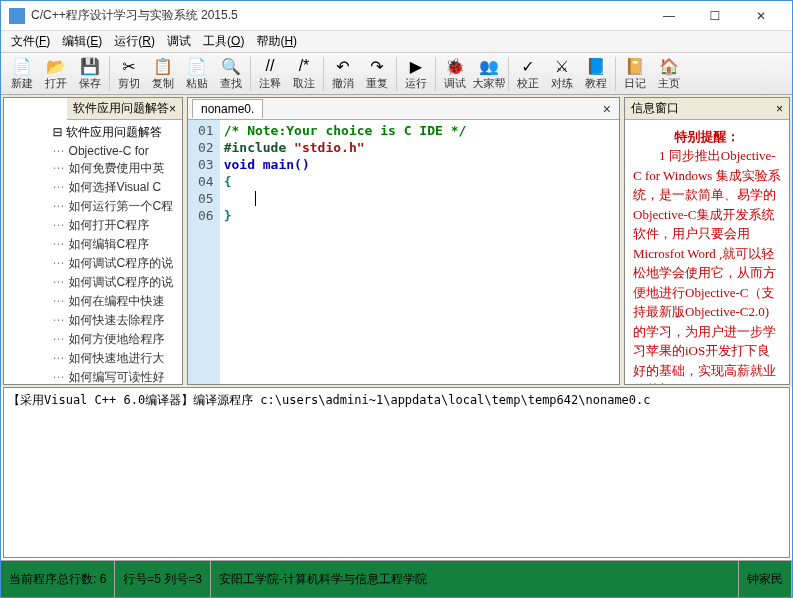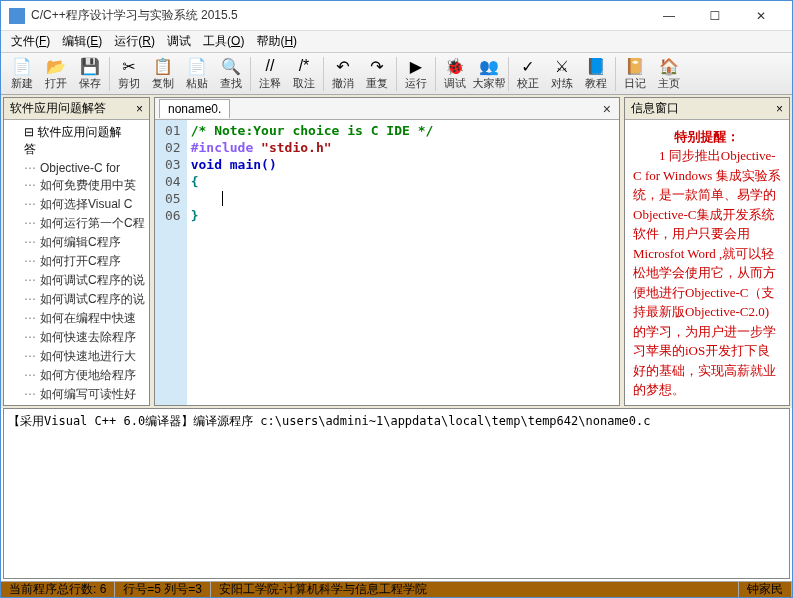--- a/index.html
+++ b/index.html
@@ -12,47 +12,47 @@
 .menubar { height: 22px; background: #f5f5f5; display: flex; align-items: center; padding: 0 4px; border-bottom: 1px solid #ccc; }
 .menubar .mi { padding: 2px 6px; cursor: pointer; }
 .menubar .mi u { text-decoration: underline; }
 .toolbar { height: 42px; background: linear-gradient(#f8f8f8,#e8e8e8); border-bottom: 1px solid #aaa; display: flex; align-items: center; padding: 0 4px; gap: 0; }
 .tb { display: flex; flex-direction: column; align-items: center; justify-content: center; width: 34px; height: 40px; cursor: pointer; }
 .tb .ico { width: 20px; height: 20px; display: flex; align-items: center; justify-content: center; font-size: 16px; }
 .tb .lbl { font-size: 11px; color: #333; }
 .sep { width: 1px; height: 34px; background: #ccc; margin: 0 2px; }
 .workspace { flex: 1; display: flex; overflow: hidden; background: #ece9d8; }
 .panel { background: #fff; border: 1px solid #888; margin: 2px; display: flex; flex-direction: column; overflow: hidden; }
-.left { width: 147px; }
+.left { width: 180px; align-items: flex-end; }
 .center { flex: 1; }
 .right { width: 166px; }
 .phdr { height: 22px; background: #ece9d8; border-bottom: 1px solid #aaa; display: flex; align-items: center; padding: 0 6px; font-size: 12px; }
 .phdr .pin { margin-left: auto; cursor: pointer; }
 .tree { flex: 1; overflow: auto; padding: 2px 0; font-size: 12px; }
 .tree .root { padding: 2px 20px; }
 .tree .item { padding: 1px 4px 1px 20px; white-space: nowrap; cursor: pointer; color: #333; }
 .tree .item::before { content: "⋯"; color: #888; margin-right: 4px; }
 .tabbar { height: 22px; background: #f5f5f5; border-bottom: 1px solid #aaa; display: flex; align-items: center; padding: 0 4px; }
 .tabbar .tab { padding: 2px 8px; background: #fff; border: 1px solid #aaa; border-bottom: none; font-size: 12px; }
 .tabbar .close { margin-left: auto; color: #333; cursor: pointer; font-size: 14px; padding: 0 4px; }
 .editor { flex: 1; display: flex; overflow: auto; font-family: Consolas, monospace; font-size: 13px; background: #fff; }
 .gutter { background: #d4e9f7; color: #555; text-align: center; padding: 2px 6px 2px 10px; user-select: none; }
 .gutter div { height: 17px; line-height: 17px; }
 .code { flex: 1; padding: 2px 4px; }
 .code div { height: 17px; line-height: 17px; white-space: pre; }
 .cm { color: #008000; font-weight: bold; }
 .kw { color: #0000c0; font-weight: bold; }
-.pp { color: #8b5cf6; font-weight: bold; }
+.pp { color: #14532d; font-weight: bold; }
 .st { color: #a31515; font-weight: bold; }
 .br { color: #008080; font-weight: bold; }
 .info { flex: 1; overflow: auto; padding: 8px; font-size: 13px; color: #c00; font-family: SimSun; }
 .info .ih { text-align: center; font-weight: bold; margin-bottom: 0; }
 .info p { text-indent: 2em; line-height: 1.5; }
 .output { height: 171px; background: #fff; border: 1px solid #888; margin: 0 2px 2px 2px; font-family: Consolas, SimSun, monospace; font-size: 12px; padding: 4px; overflow: auto; }
-.status { height: 16px; background: #a16207; border-top: 1px solid #aaa; display: flex; align-items: center; font-size: 12px; }
+.status { height: 37px; background: #15803d; border-top: 1px solid #aaa; display: flex; align-items: center; font-size: 12px; }
 .status .cell { padding: 0 8px; border-right: 1px solid #aaa; height: 100%; display: flex; align-items: center; }
 </style>
 </head>
 <body>
 
 <div class="titlebar">
   <div class="icon"></div>
   <div class="title">C/C++程序设计学习与实验系统 2015.5</div>
   <div class="winbtns">
     <div class="winbtn">―</div>
@@ -161,28 +161,28 @@
     <div class="phdr">
       <span>软件应用问题解答</span>
       <span class="pin">×</span>
     </div>
     <div class="tree" id="tree">
       <div class="root">⊟ <span>软件应用问题解答</span></div>
     <div class="item">Objective-C for</div>
         <div class="item">如何免费使用中英</div>
         <div class="item">如何选择Visual C</div>
         <div class="item">如何运行第一个C程</div>
+        <div class="item">如何打开C程序</div>
         <div class="item">如何编辑C程序</div>
-        <div class="item">如何打开C程序</div>
         <div class="item">如何调试C程序的说</div>
         <div class="item">如何调试C程序的说</div>
         <div class="item">如何在编程中快速</div>
         <div class="item">如何快速去除程序</div>
+        <div class="item">如何方便地给程序</div>
         <div class="item">如何快速地进行大</div>
-        <div class="item">如何方便地给程序</div>
         <div class="item">如何编写可读性好</div>
         <div class="item">如何使用Visual C</div>
         <div class="item">如何使用VC++错误</div>
       </div>
   </div>
 
   <div class="panel center">
     <div class="tabbar">
       <div class="tab">noname0.</div>
       <div class="close">×</div>

